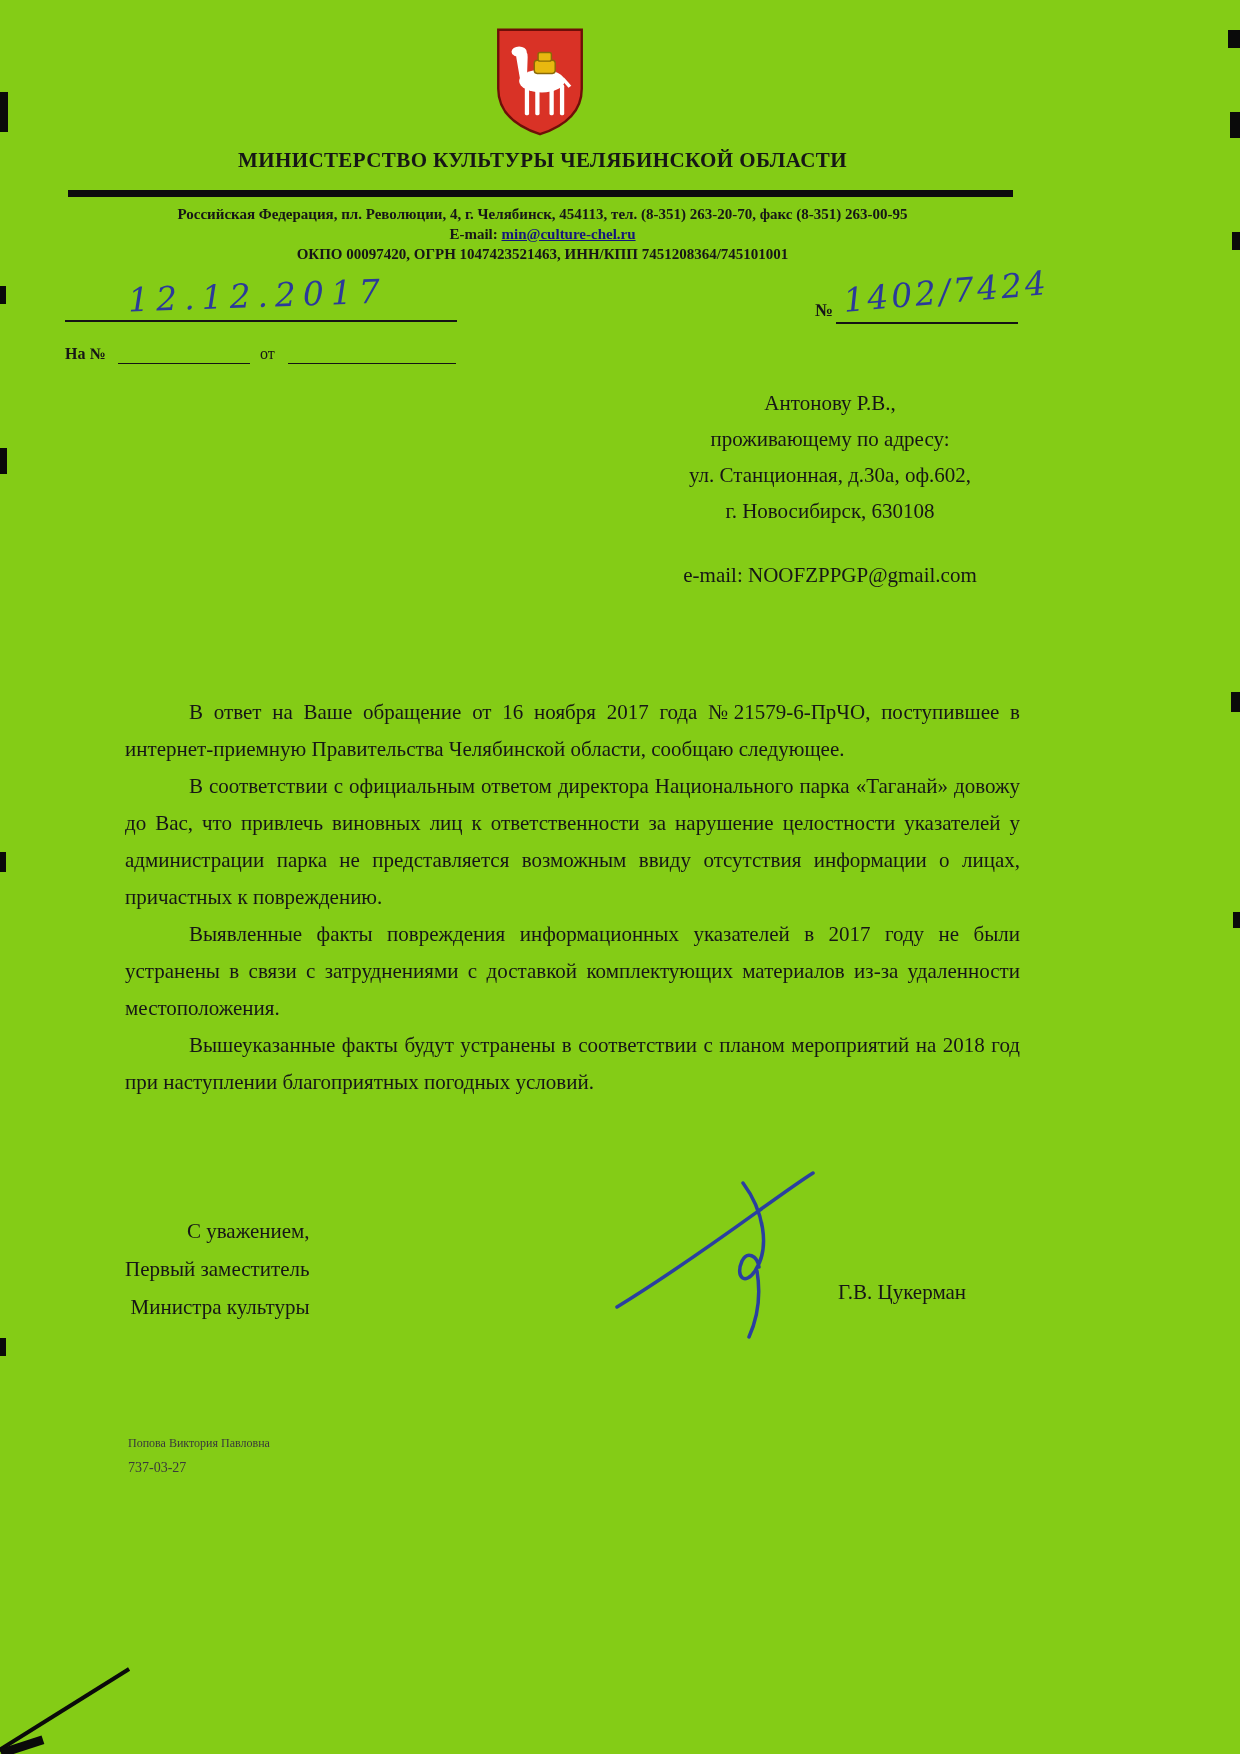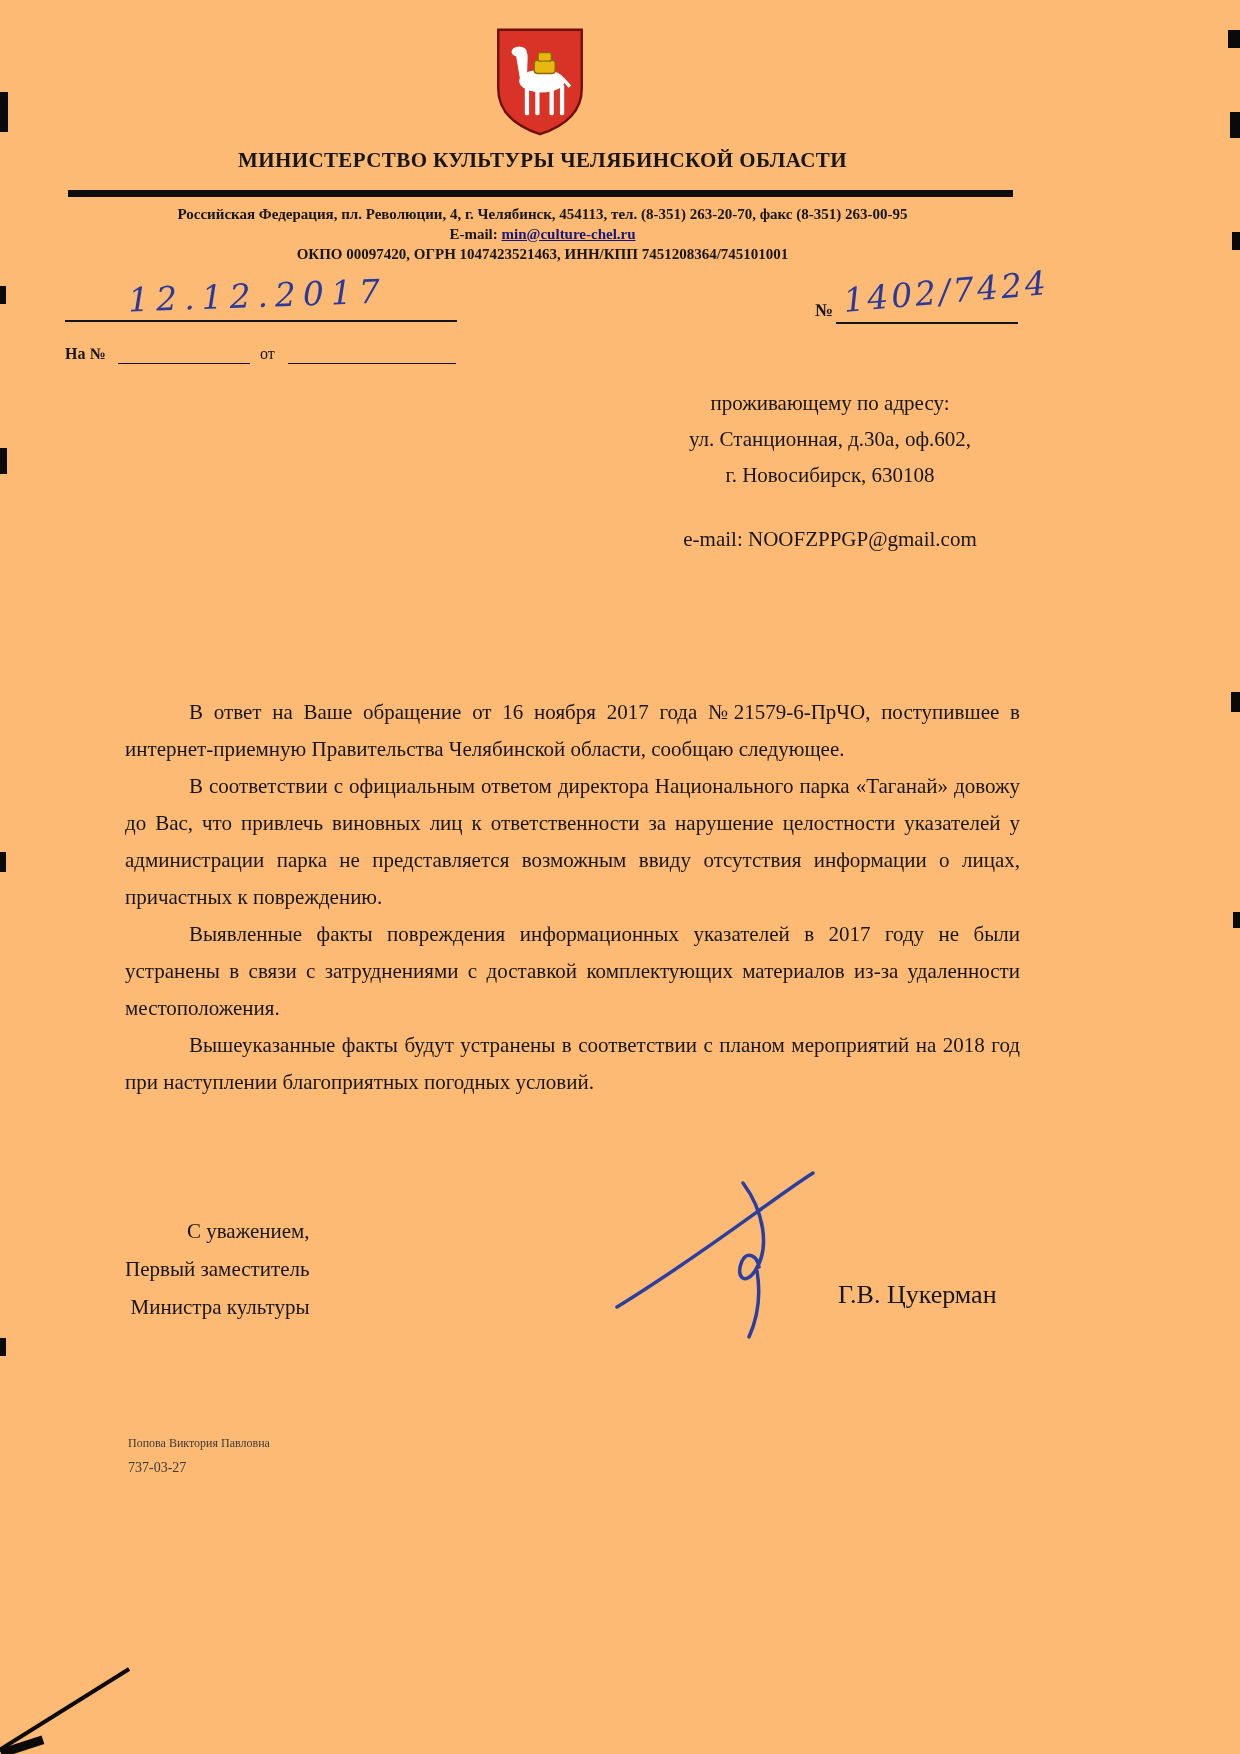--- a/index.html
+++ b/index.html
@@ -1,20 +1,20 @@
 <!DOCTYPE html>
 <html><head>
 <meta charset="utf-8">
 <style>
   html,body { margin:0; padding:0; background:#e8e8e8; }
   .page {
     position:relative;
     width:1240px; height:1754px;
     margin:0 auto;
-    background:#fdba74;
+    background:#84cc16;
     overflow:hidden;
     font-family:"Liberation Serif", serif;
     color:#161616;
   }
   .abs { position:absolute; }
 
   
   .emblem { left:492px; top:26px; width:96px; height:112px; }
   .ministry-title {
     left:65px; top:148px; width:955px;
@@ -54,21 +54,21 @@
   .salutation { left:125px; top:645px; width:895px; text-align:center; font-size:21px; }
   .letter-body { left:125px; top:694px; width:895px; }
   .letter-body p {
     margin:0; text-indent:64px; text-align:justify;
     font-size:21px; line-height:37px;
   }
 
   
   .closing { left:125px; top:1212px; font-size:21px; line-height:38px; }
   .closing .line { display:block;text-align:right; }
-  .signer-name { left:838px; top:1280px; font-size:26px; }
+  .signer-name { left:838px; top:1280px; font-size:21px; }
   .signature-svg { left:595px; top:1155px; }
 
   
   .footer-name  { left:128px; top:1436px; font-size:12px; color:#3a3a3a; }
   .footer-phone { left:128px; top:1460px; font-size:14px; color:#3a3a3a; }
 
   
   .art { background:#0a0a0a; }
 </style>
 </head>
@@ -108,20 +108,21 @@
   <div class="abs num-sign">№</div>
   <div class="abs hand num-hand">1402/7424</div>
   <div class="abs num-underline"></div>
 
   <div class="abs na-line na-label">На №</div>
   <div class="abs na-underline1"></div>
   <div class="abs na-line ot-label">от</div>
   <div class="abs na-underline2"></div>
 
   <div class="abs recipient">
+    <span class="line">Антонову Р.В.,</span>
     <span class="line">проживающему по адресу:</span>
     <span class="line">ул. Станционная, д.30а, оф.602,</span>
     <span class="line">г. Новосибирск, 630108</span>
     <span class="line recipient-email">e-mail: NOOFZPPGP@gmail.com</span>
   </div>
 
   <div class="abs letter-body">
     <p>В ответ на Ваше обращение от 16 ноября 2017 года №21579-6-ПрЧО, поступившее в интернет-приемную Правительства Челябинской области, сообщаю следующее.</p>
     <p>В соответствии с официальным ответом директора Национального парка «Таганай» довожу до Вас, что привлечь виновных лиц к ответственности за нарушение целостности указателей у администрации парка не представляется возможным ввиду отсутствия информации о лицах, причастных к повреждению.</p>
     <p>Выявленные факты повреждения информационных указателей в 2017 году не были устранены в связи с затруднениями с доставкой комплектующих материалов из-за удаленности местоположения.</p>

